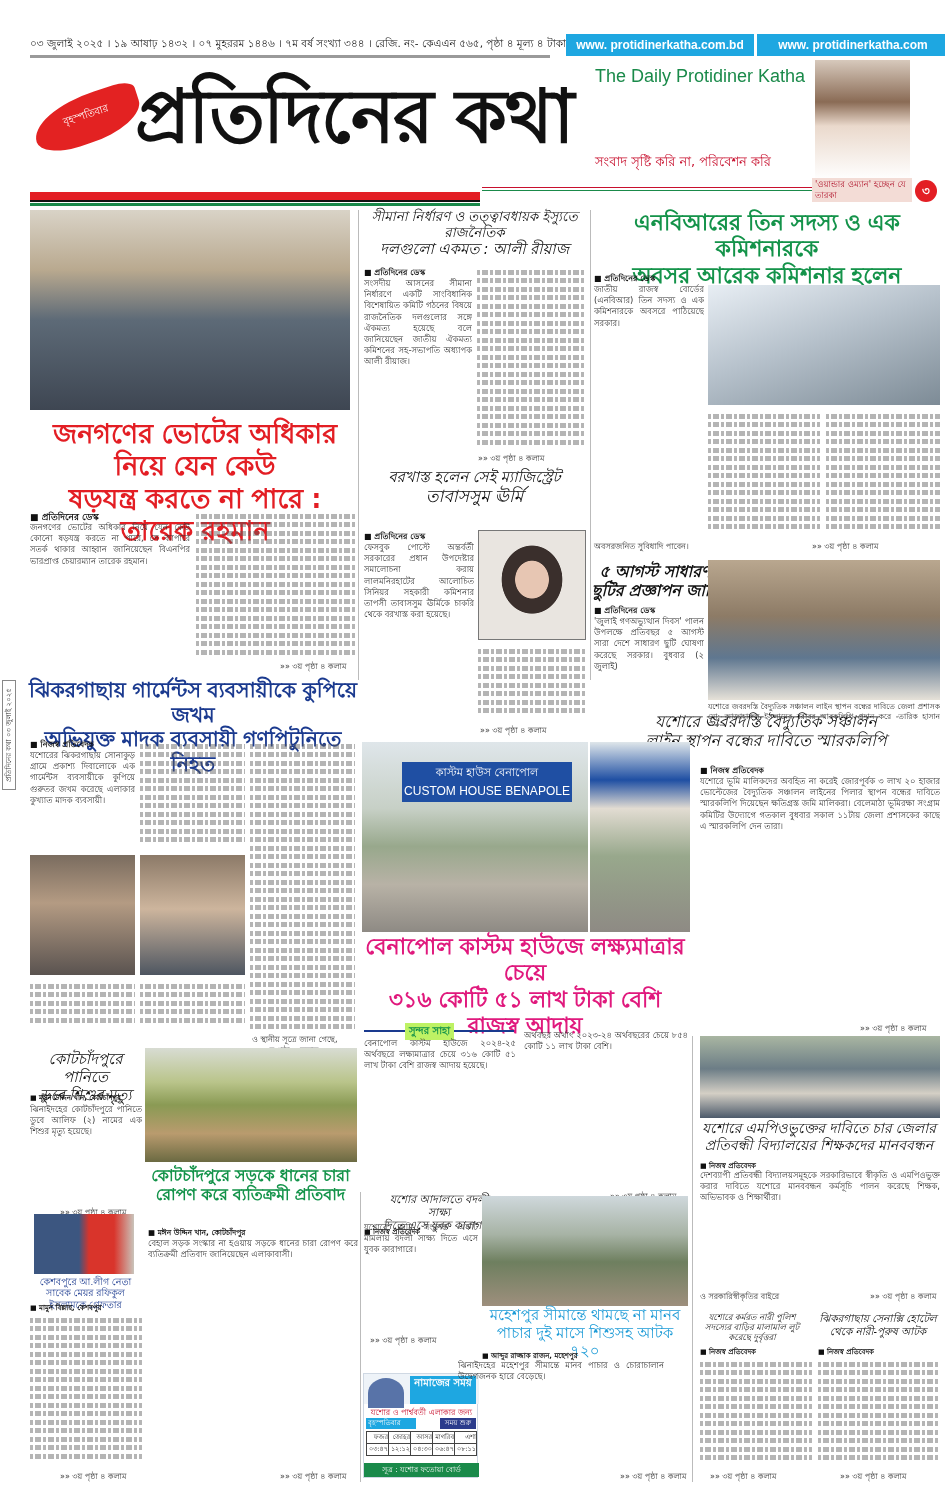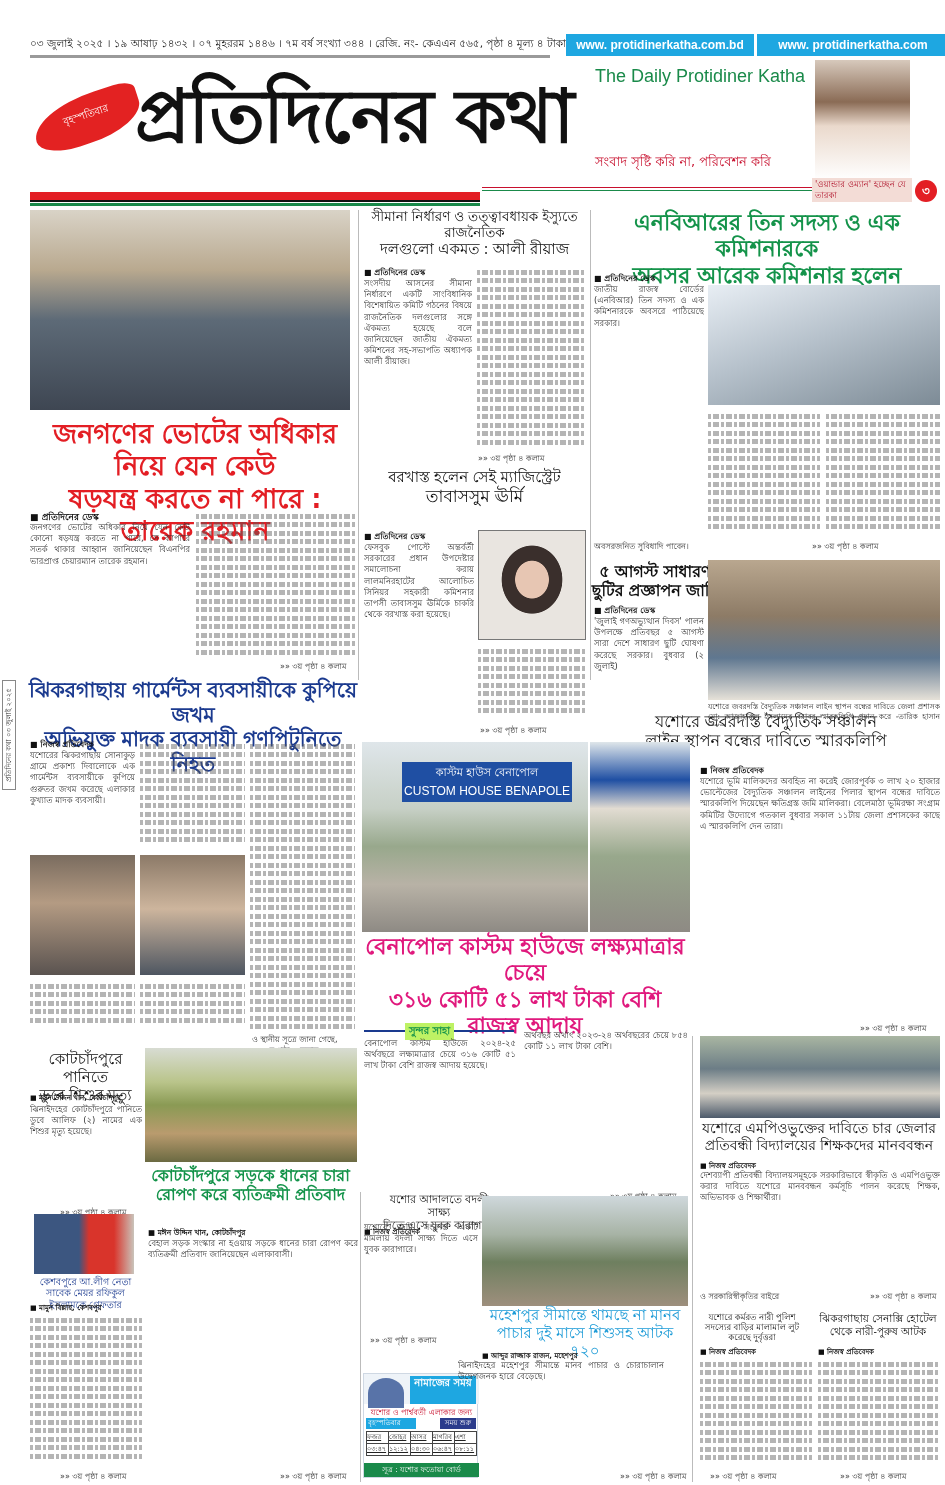--- a/index.html
+++ b/index.html
@@ -23,37 +23,37 @@
   .teaser-photo { left: 815px; top: 60px; width: 95px; height: 120px; background: linear-gradient(180deg,#d7c9bc 0%,#8a6b55 35%,#ead9cc 55%,#ffffff 100%); }
   .teaser-caption { left: 812px; top: 178px; width: 100px; height: 24px; background: #f3dcd6; font-size: 8.5px; color: #b0142b; text-align: left; padding: 1px 3px; line-height: 11px; }
   .teaser-badge { left: 915px; top: 180px; width: 22px; height: 22px; border-radius: 50%; background: #e31e24; color: #fff; font-size: 12px; text-align: center; line-height: 22px; font-weight: bold; }
 
   .photo { background: #8c8c8c; overflow: hidden; }
   .col-rule { width: 1px; background: #bbb; }
   .headline { font-family: "DejaVu Sans Condensed", "DejaVu Sans", sans-serif; font-weight: bold; text-align: center; line-height: 1.2; }
   .h-red { color: #e31e24; }
   .h-green { color: #14934a; }
   .h-blue { color: #1b3a8f; }
-  .h-black { color: #111; }
+  .h-black { color: #111; font-style: italic; }
   .h-magenta { color: #e0197d; }
   .h-teal { color: #1d9bd7; }
   .byline { font-size: 9px; color: #111; font-weight: bold; }
   .body-text { font-size: 8.4px; line-height: 11.2px; color: #333; text-align: justify; overflow: hidden; }
   .body-text .line { display: block; height: 11.2px; background: repeating-linear-gradient(90deg,#5a5a5a 0 3px,transparent 3px 5px,#5a5a5a 5px 11px, transparent 11px 13px); opacity: .45; margin: 3.5px 0 0 0; height: 5px; }
   .cont { font-size: 8px; color: #333; }
 
   .namaz-box { left: 363px; top: 1373px; width: 115px; height: 105px; border: 1px solid #cfd8e3; background: #fff; }
   .namaz-top { position:absolute; left:0; top:0; width:115px; height:30px; background:#eef3f8; }
   .namaz-dome { position:absolute; left:4px; top:4px; width:36px; height:30px; border-radius: 50% 50% 0 0; background:#5873a8; }
   .namaz-title { position:absolute; left:46px; top:2px; width:66px; height:28px; background:#1ea7e1; color:#fff; font-size:10px; font-weight:bold; text-align:center; line-height:13px; }
   .namaz-sub { position:absolute; left:0; top:32px; width:115px; font-size:8px; color:#c8102e; text-align:center; }
   .namaz-day { position:absolute; left:2px; top:44px; width:50px; height:11px; background:#1ea7e1; color:#fff; font-size:7px; line-height:11px; padding-left:2px; }
   .namaz-timehdr { position:absolute; left:76px; top:44px; width:36px; height:11px; background:#2b3c8c; color:#fff; font-size:7px; line-height:11px; text-align:center; }
   .namaz-table { position:absolute; left:2px; top:57px; width:111px; border-collapse: collapse; font-size:6.5px; }
-  .namaz-table td { border:1px solid #444; text-align:left; height:10px; padding:0;text-decoration:underline; }
+  .namaz-table td { border:1px solid #444; text-align:right; height:10px; padding:0; }
   .namaz-source { position:absolute; left:0; bottom:0; width:115px; height:14px; background:#1a8a4a; color:#fff; font-size:7.5px; text-align:center; line-height:14px; }
 
   .side-tab { left: 2px; top: 680px; width: 14px; height: 110px; border:1px solid #888; font-size:7px; writing-mode: vertical-rl; transform: rotate(180deg); text-align:center; color:#333; }
 </style>
 </head>
 <body>
 
 <div class="abs dateline">০৩ জুলাই ২০২৫ । ১৯ আষাঢ় ১৪৩২ । ০৭ মুহররম ১৪৪৬ । ৭ম বর্ষ সংখ্যা ৩৪৪ । রেজি. নং- কেএএন ৫৬৫, পৃষ্ঠা ৪ মূল্য ৪ টাকা</div>
 <div class="abs dateline-rule"></div>
 <div class="abs url url-1">www. protidinerkatha.com.bd</div>

